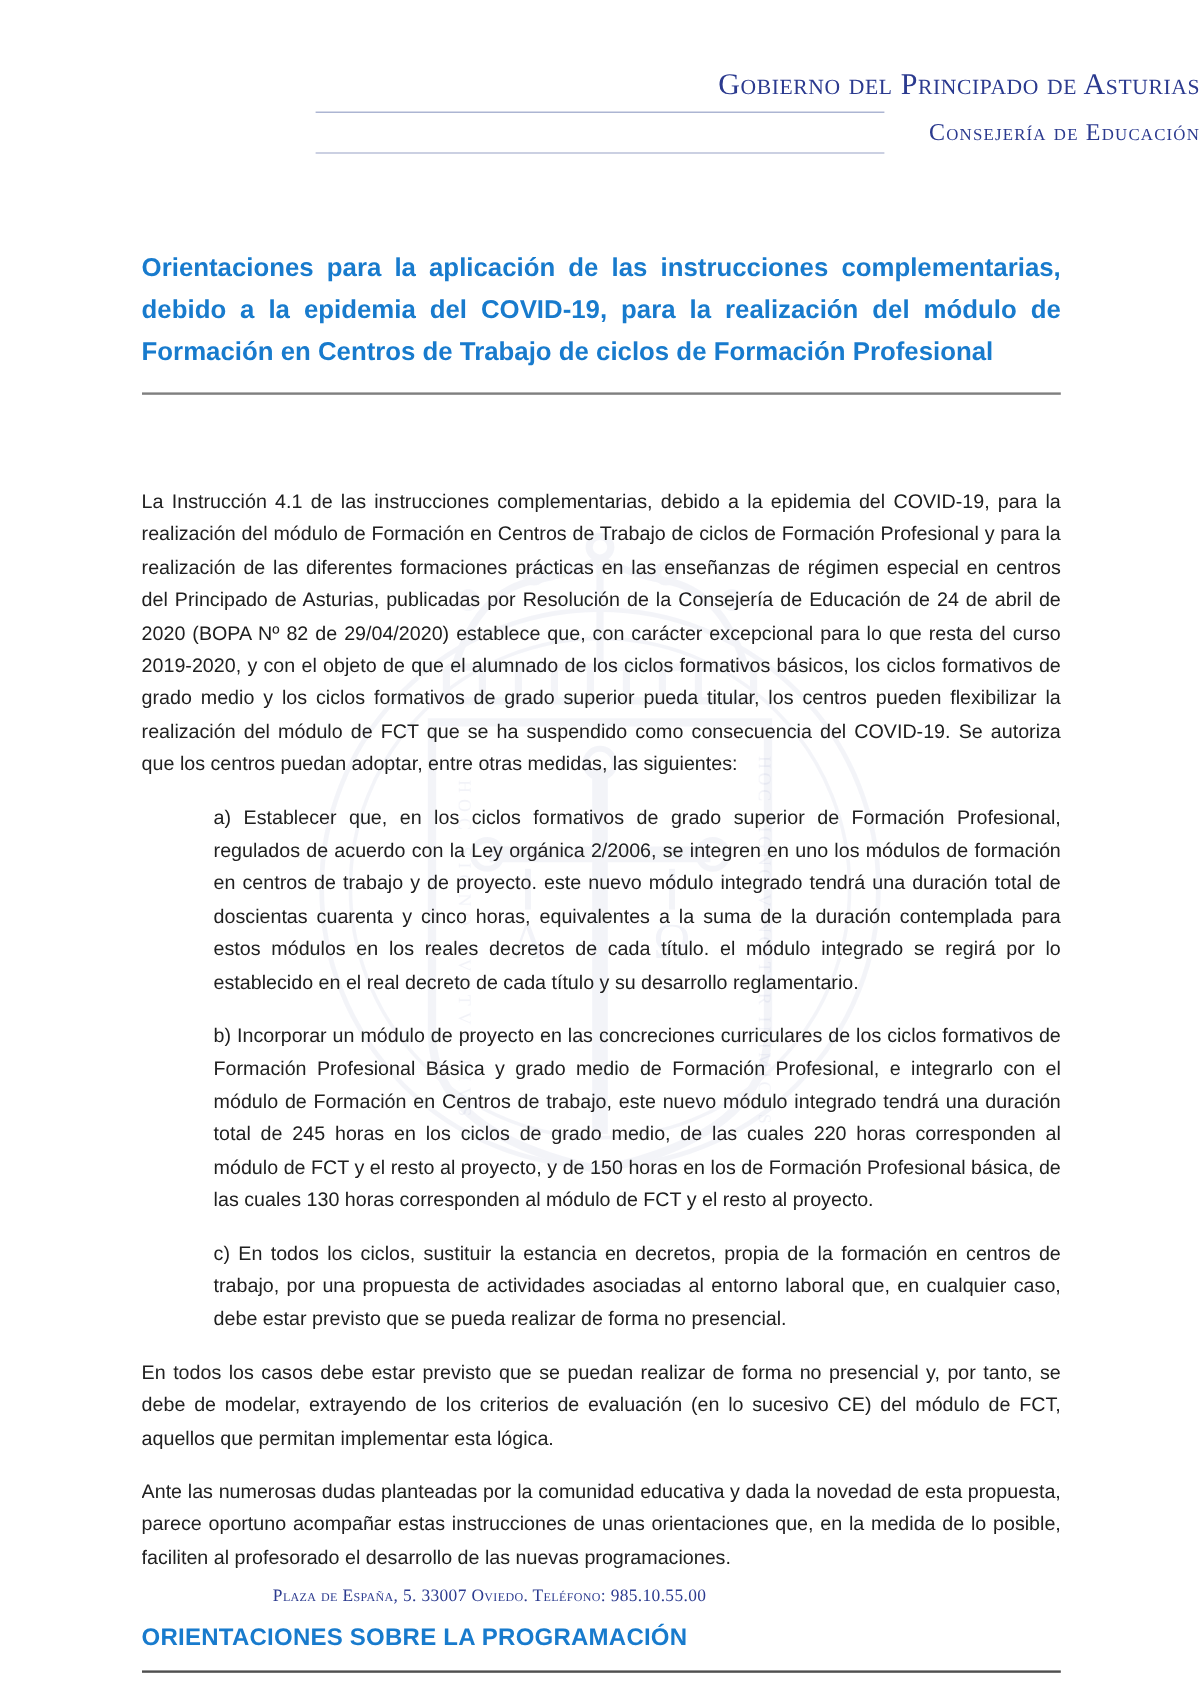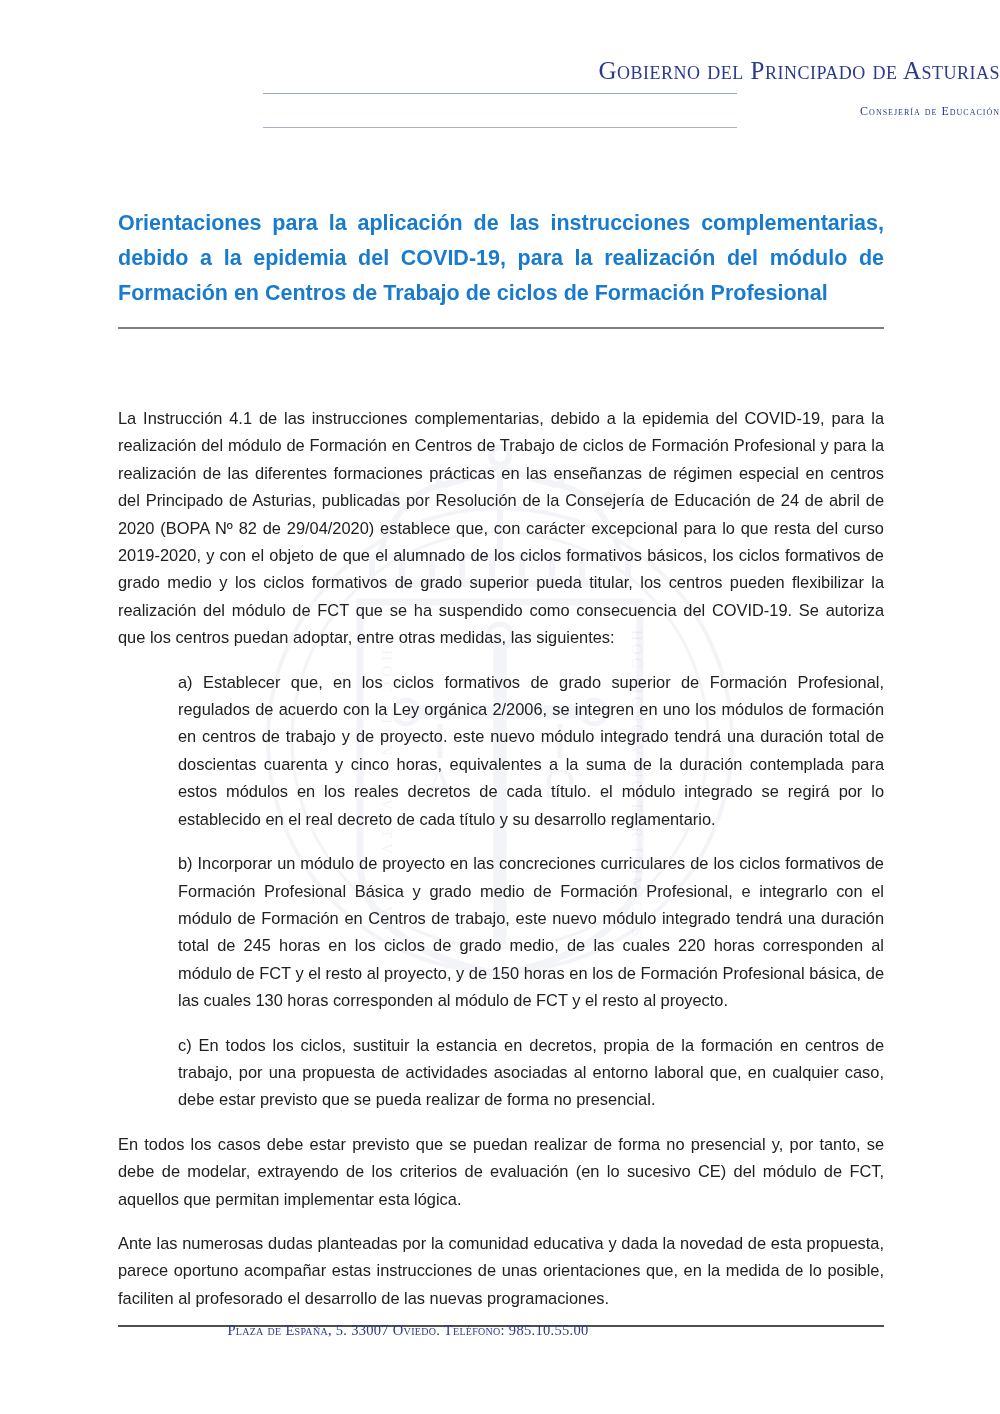--- a/index.html
+++ b/index.html
@@ -27,21 +27,21 @@
     font-size:25px;letter-spacing:0.5px;font-weight:500;
     color:#2b3a8f;line-height:30px;
   }
   .lh-rule{
     width:474px;height:0;margin:7px auto 0 auto;
     border-top:1px solid #98a3c7;
   }
   .lh-dept{
     font-family:"Liberation Serif","DejaVu Serif",serif;
     font-variant:small-caps;
-    font-size:12px;letter-spacing:1px;font-weight:500;
+    font-size:20px;letter-spacing:1px;font-weight:500;
     color:#2b3a8f;line-height:20px;margin-top:7px;
   }
   .lh-rule2{
     width:474px;height:0;margin:6px auto 0 auto;
     border-top:1px solid #aab2cf;
   }
 
   
   .content{position:relative;margin:0 116px 0 118px;}
   h1.doc-title{
@@ -137,18 +137,19 @@
 
     <p class="body first">La Instrucción 4.1 de las instrucciones complementarias, debido a la epidemia del COVID-19, para la realización del módulo de Formación en Centros de Trabajo de ciclos de Formación Profesional y para la realización de las diferentes formaciones prácticas en las enseñanzas de régimen especial en centros del Principado de Asturias, publicadas por Resolución de la Consejería de Educación de 24 de abril de 2020 (BOPA Nº 82 de 29/04/2020) establece que, con carácter excepcional para lo que resta del curso 2019-2020, y con el objeto de que el alumnado de los ciclos formativos básicos, los ciclos formativos de grado medio y los ciclos formativos de grado superior pueda titular, los centros pueden flexibilizar la realización del módulo de FCT que se ha suspendido como consecuencia del COVID-19. Se autoriza que los centros puedan adoptar, entre otras medidas, las siguientes:</p>
 
     <p class="body indent">a) Establecer que, en los ciclos formativos de grado superior de Formación Profesional, regulados de acuerdo con la Ley orgánica 2/2006, se integren en uno los módulos de formación en centros de trabajo y de proyecto. este nuevo módulo integrado tendrá una duración total de doscientas cuarenta y cinco horas, equivalentes a la suma de la duración contemplada para estos módulos en los reales decretos de cada título. el módulo integrado se regirá por lo establecido en el real decreto de cada título y su desarrollo reglamentario.</p>
     <p class="body indent">b) Incorporar un módulo de proyecto en las concreciones curriculares de los ciclos formativos de Formación Profesional Básica y grado medio de Formación Profesional, e integrarlo con el módulo de Formación en Centros de trabajo, este nuevo módulo integrado tendrá una duración total de 245 horas en los ciclos de grado medio, de las cuales 220 horas corresponden al módulo de FCT y el resto al proyecto, y de 150 horas en los de Formación Profesional básica, de las cuales 130 horas corresponden al módulo de FCT y el resto al proyecto.</p>
     <p class="body indent">c) En todos los ciclos, sustituir la estancia en decretos, propia de la formación en centros de trabajo, por una propuesta de actividades asociadas al entorno laboral que, en cualquier caso, debe estar previsto que se pueda realizar de forma no presencial.</p>
 
     <p class="body">En todos los casos debe estar previsto que se puedan realizar de forma no presencial y, por tanto, se debe de modelar, extrayendo de los criterios de evaluación (en lo sucesivo CE) del módulo de FCT, aquellos que permitan implementar esta lógica.</p>
     <p class="body">Ante las numerosas dudas planteadas por la comunidad educativa y dada la novedad de esta propuesta, parece oportuno acompañar estas instrucciones de unas orientaciones que, en la medida de lo posible, faciliten al profesorado el desarrollo de las nuevas programaciones.</p>
 
+    <h2 class="section-heading">ORIENTACIONES SOBRE LA PROGRAMACIÓN</h2>
     <div class="heading-rule"></div>
   </main>
 
   <footer class="page-footer">Plaza de España, 5. 33007 Oviedo. Teléfono: 985.10.55.00</footer>
 
 </div>
 
 </body></html>

